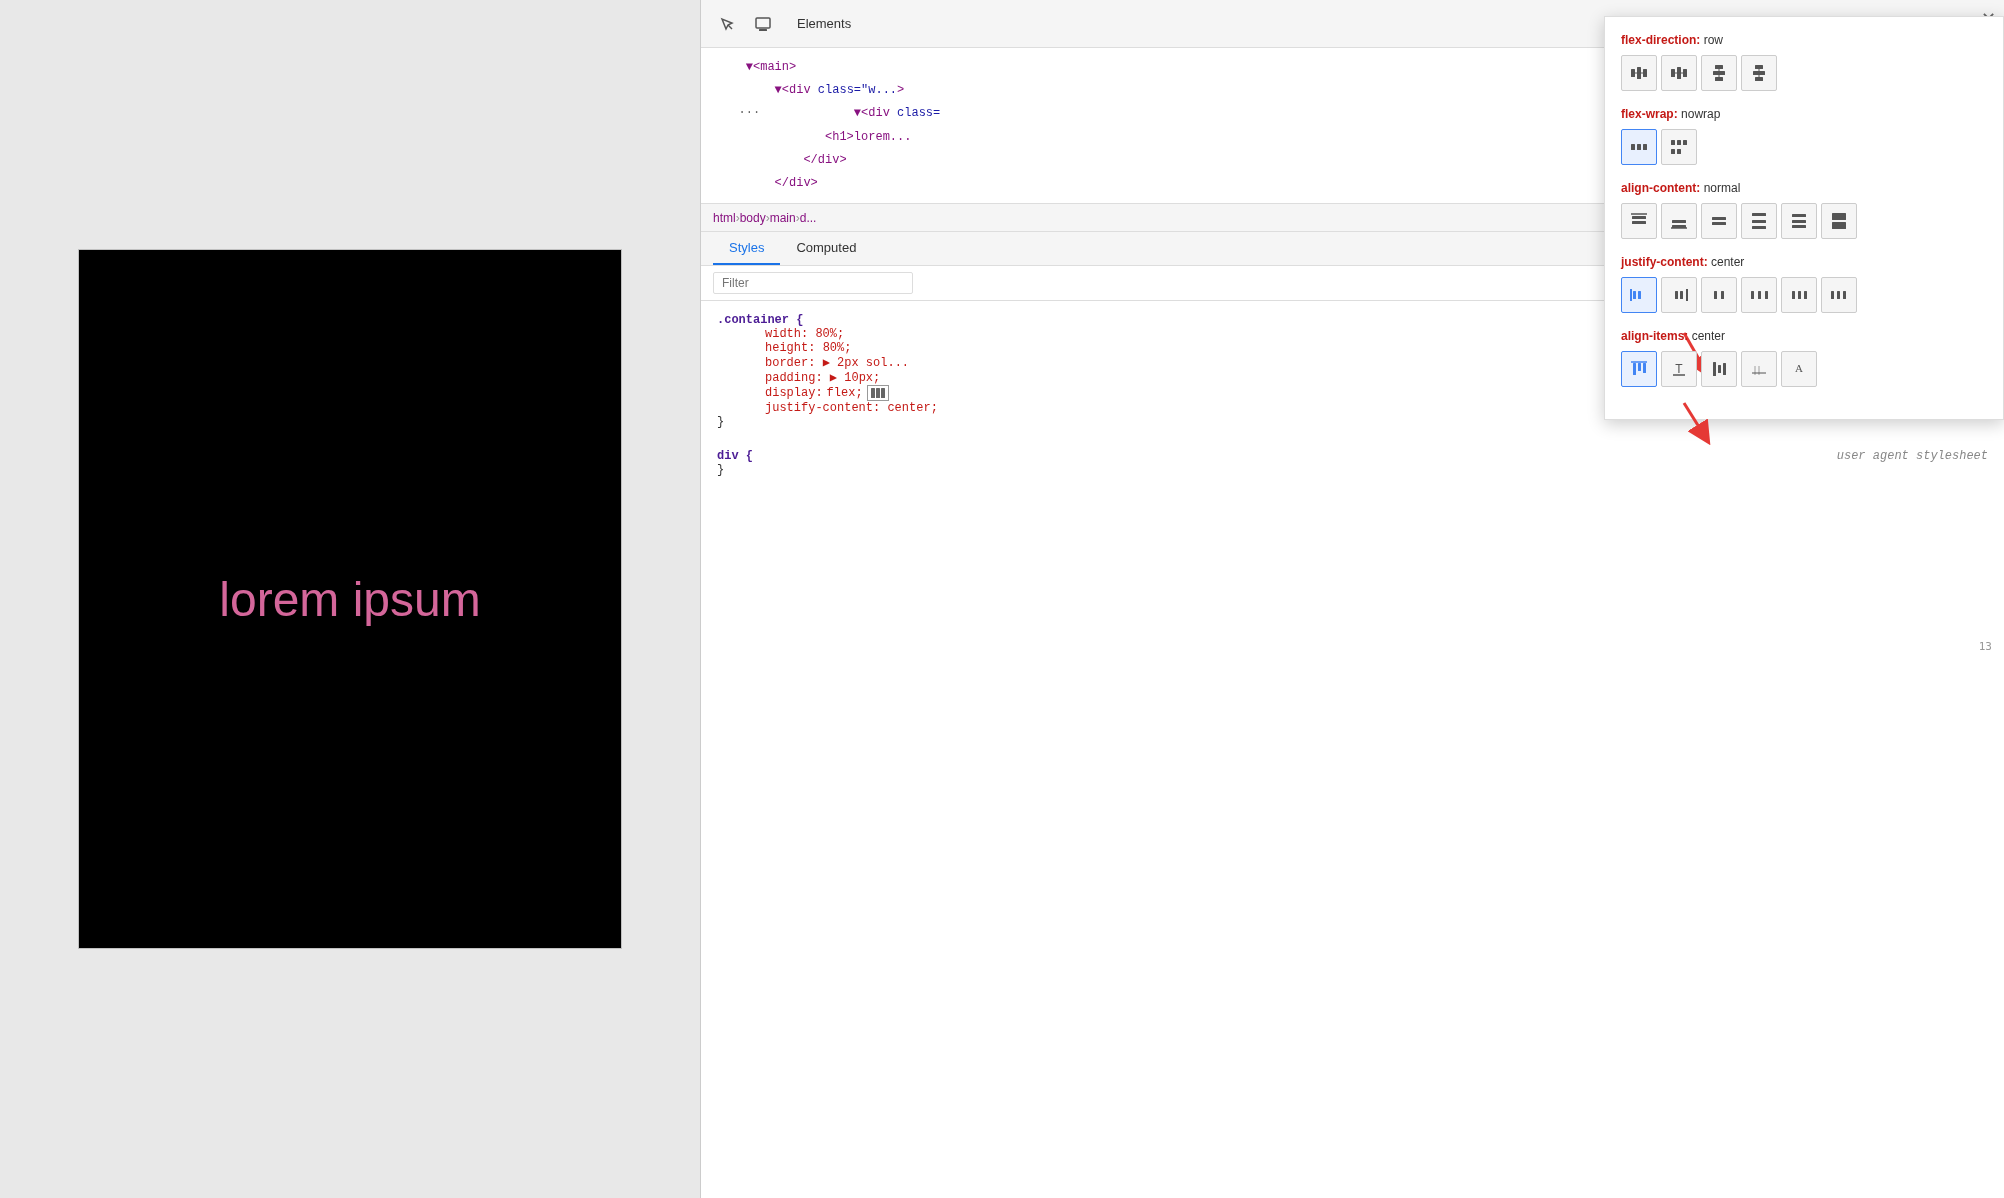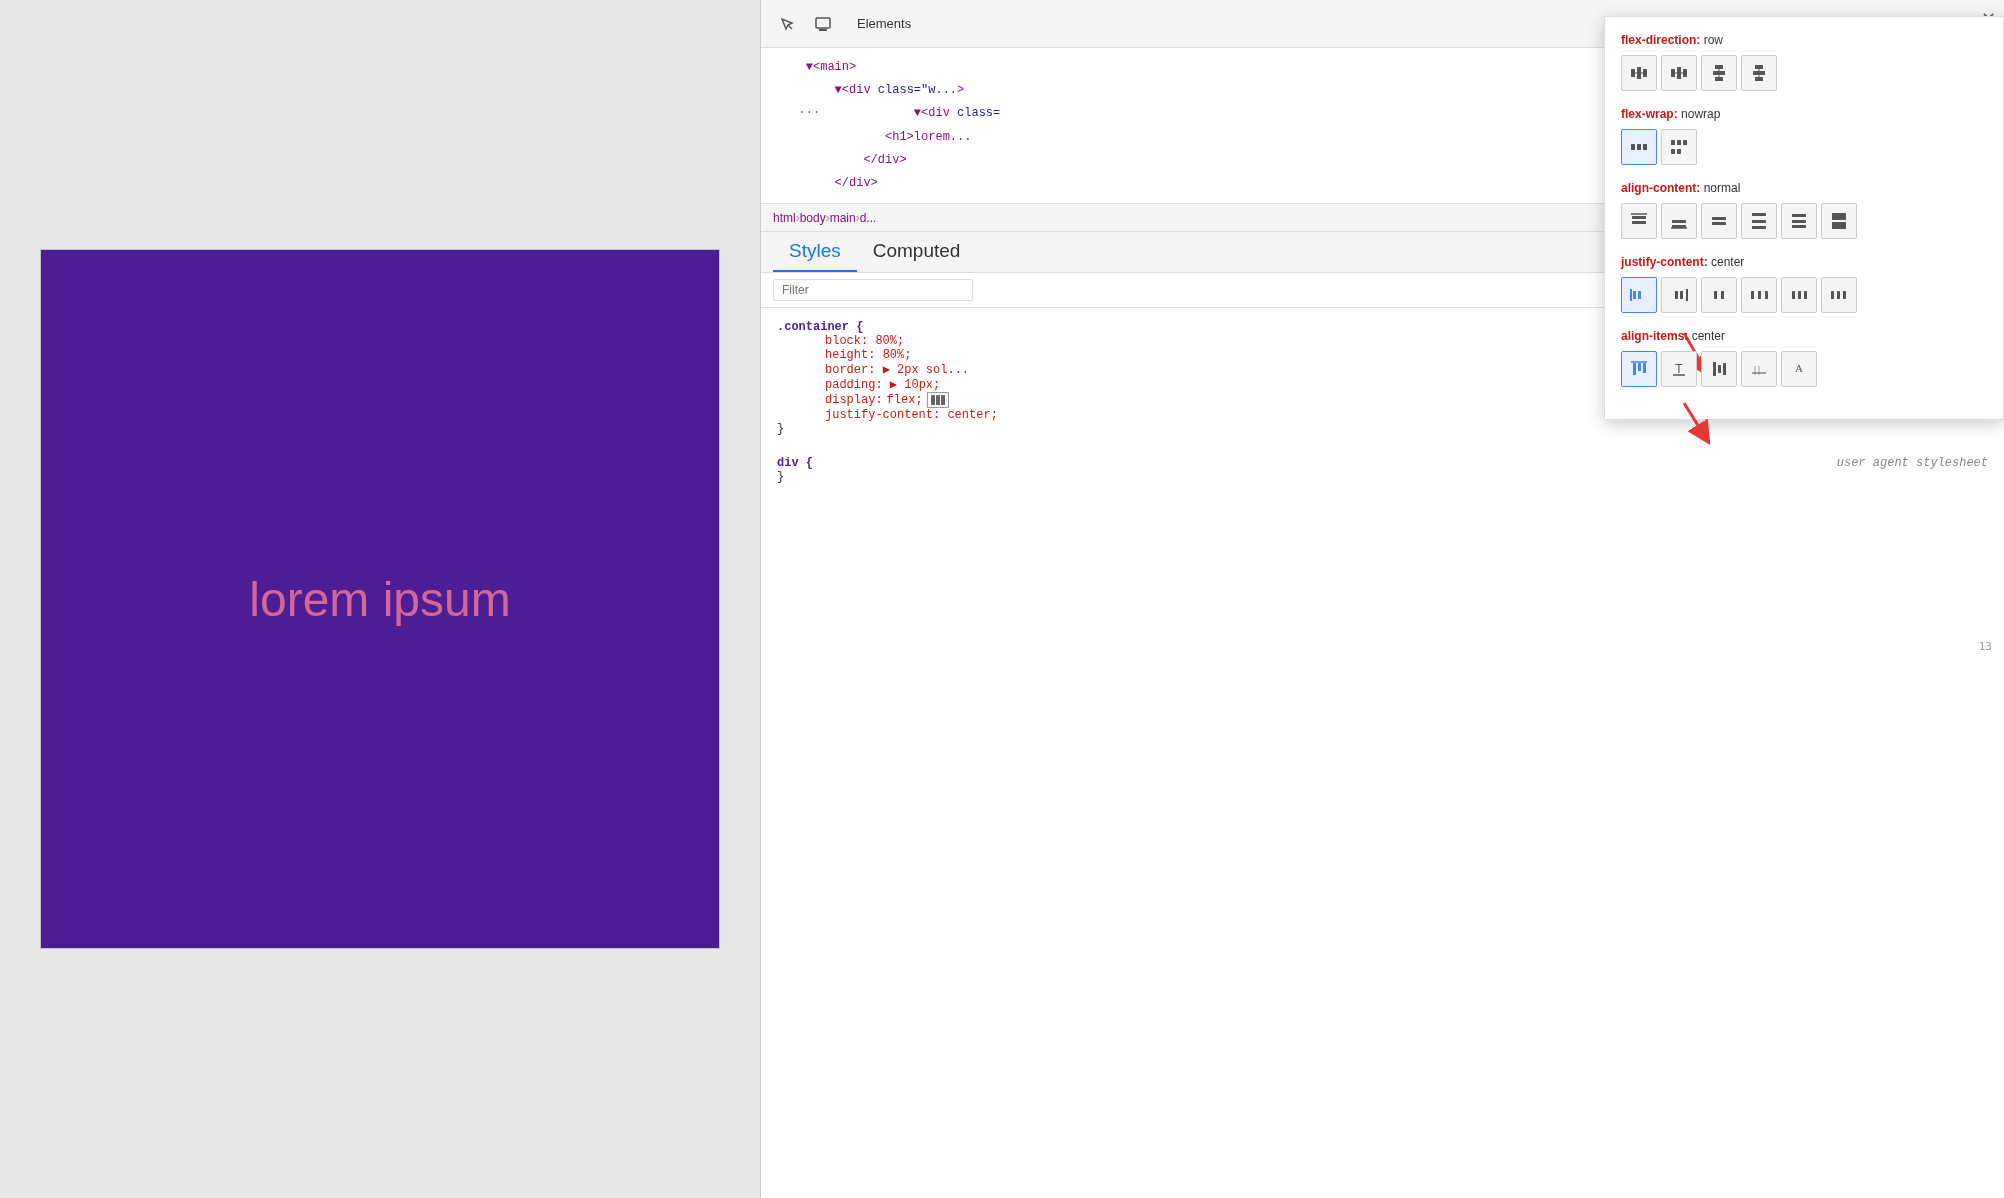--- a/index.html
+++ b/index.html
@@ -17,23 +17,23 @@
       flex: 0 0 700px;
       height: 1198px;
       background: #e8e8e8;
       display: flex;
       align-items: center;
       justify-content: center;
       padding: 40px;
     }
 
     .container-box {
-      width: 680px;
+      width: 544px;
       height: 700px;
-      background: #4c1d95;
+      background: #000000;
       border: 1px solid #c0c0c0;
       display: flex;
       align-items: center;
       justify-content: center;
     }
 
     .lorem-text {
       font-size: 48px;
       font-weight: 500;
       color: #d4669a;
@@ -121,21 +121,21 @@
     
     .styles-tabs {
       display: flex;
       border-bottom: 1px solid #ddd;
       background: #f5f5f5;
       padding: 0 12px;
     }
 
     .styles-tab {
       padding: 8px 16px;
-      font-size: 19px;
+      font-size: 13px;
       cursor: pointer;
       color: #333;
       border-bottom: 2px solid transparent;
     }
 
     .styles-tab.active {
       color: #1a73e8;
       border-bottom: 2px solid #1a73e8;
     }
 
@@ -343,21 +343,21 @@
   <div class="filter-bar">
     <input class="filter-input" type="text" placeholder="Filter" style="">
   </div>
 
   <div class="css-rules">
     <div class="css-rule">
       <div>
         <span class="css-selector">.container {</span>
       </div>
       <div style="padding-left:24px;">
-        <span class="css-prop">block:</span> <span class="css-val">80%;</span>
+        <span class="css-prop">width:</span> <span class="css-val">80%;</span>
       </div>
       <div style="padding-left:24px;">
         <span class="css-prop">height:</span> <span class="css-val">80%;</span>
       </div>
       <div style="padding-left:24px;">
         <span class="css-prop">border:</span> <span class="css-val">▶ 2px sol...</span>
       </div>
       <div style="padding-left:24px;">
         <span class="css-prop">padding:</span> <span class="css-val">▶ 10px;</span>
       </div>

